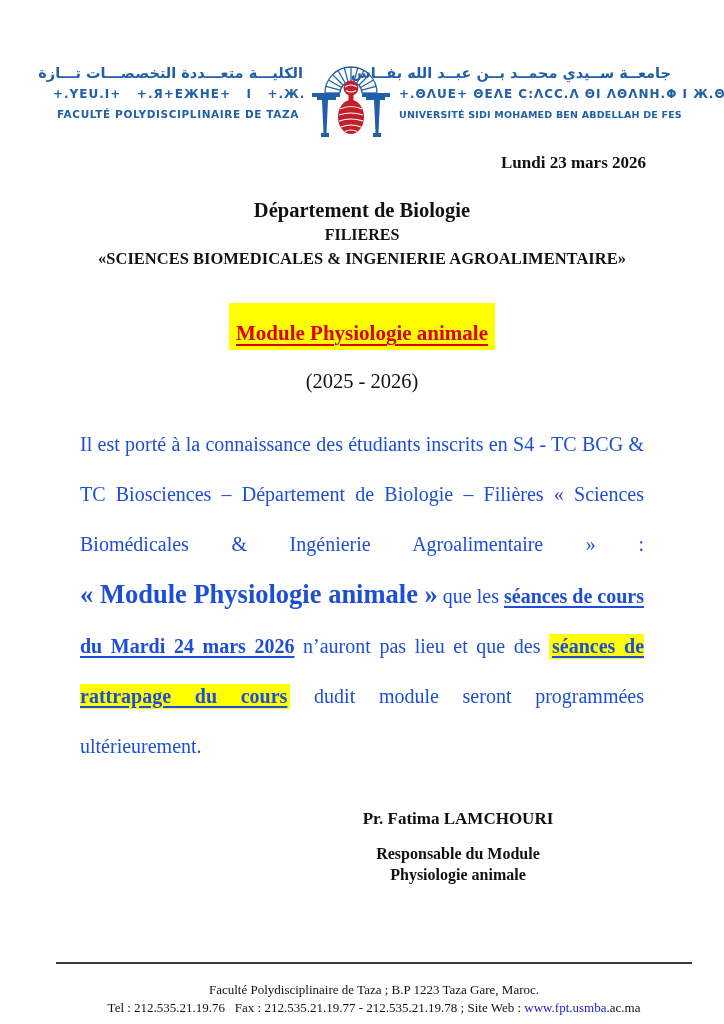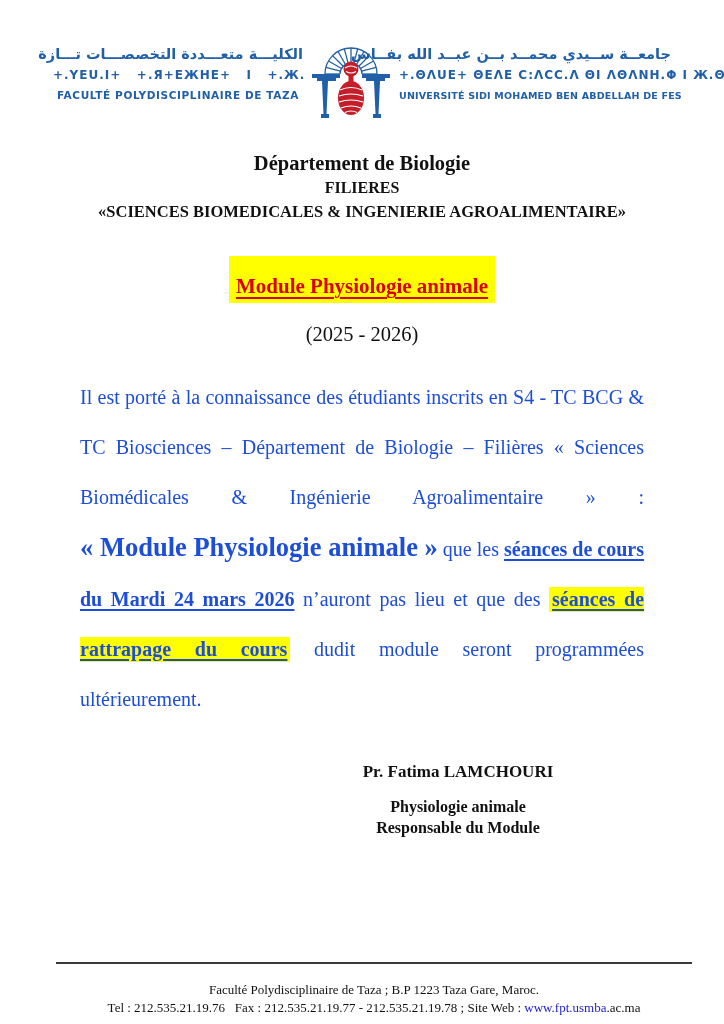--- a/index.html
+++ b/index.html
@@ -10,21 +10,21 @@
     --link-blue:#2222CC;
     --ink:#111111;
   }
   *{box-sizing:border-box;margin:0;padding:0;}
   html,body{background:#fff;}
   .page{
     width:724px;height:1024px;position:relative;background:#fff;overflow:hidden;
     font-family:"Liberation Serif", serif;color:var(--ink);margin:0 auto;
   }
   
-  .header{display:flex;justify-content:center;align-items:flex-start;padding-top:44px;gap:8px;}
+  .header{display:flex;justify-content:center;align-items:flex-start;padding-top:63px;gap:8px;}
   .hdr-block{color:var(--brand-blue);font-family:"DejaVu Sans", sans-serif;font-weight:bold;}
   .hdr-left{width:250px;text-align:center;}
   .hdr-right{width:272px;text-align:center;}
   .hdr-arabic{font-size:14.5px;line-height:21px;direction:rtl;white-space:nowrap;}
   .hdr-tifinagh{font-size:12px;line-height:21px;letter-spacing:1px;white-space:nowrap;}
   .hdr-latin{font-size:10.5px;line-height:19px;letter-spacing:0.6px;white-space:nowrap;}
   .hdr-right .hdr-latin{font-size:9.5px;letter-spacing:0.2px;}
   .logo{width:80px;flex:0 0 auto;margin-top:-6px;}
   
   .date-line{text-align:right;padding-right:78px;font-weight:bold;font-size:17px;margin-top:8px;}
@@ -121,38 +121,39 @@
       </svg>
     </div>
 
     <div class="hdr-block hdr-right">
       <div class="hdr-arabic">جامعــة ســيدي محمــد بــن عبــد الله بفــاس</div>
       <div class="hdr-tifinagh">+.ΘΛUΕ+ ΘΕΛΕ C:ΛCC.Λ ΘΙ ΛΘΛΝΗ.Φ Ι Ж.Θ</div>
       <div class="hdr-latin">UNIVERSITÉ SIDI MOHAMED BEN ABDELLAH DE FES</div>
     </div>
   </div>
 
+  <div class="date-line">Lundi 23 mars 2026</div>
 
   <div class="h-dept">Département de Biologie</div>
   <div class="h-fil">FILIERES</div>
   <div class="h-sci">«SCIENCES BIOMEDICALES &amp; INGENIERIE AGROALIMENTAIRE»</div>
 
   <div class="module-wrap">
     <span class="module-chip">Module Physiologie animale</span>
   </div>
   <div class="h-year">(2025 - 2026)</div>
 
   <p class="body-par par1"><span class="seg-normal">Il est porté à la connaissance des étudiants inscrits en S4 - TC BCG &amp; TC Biosciences – Département de Biologie – Filières « Sciences Biomédicales &amp; Ingénierie Agroalimentaire » :</span></p>
   <p class="body-par par2"><span class="seg-big-bold">« Module Physiologie animale »</span><span class="seg-normal"> que les </span><span class="seg-bold-underline">séances de cours du Mardi 24 mars 2026</span><span class="seg-normal"> n’auront pas lieu et que des </span><span class="seg-bold-underline-highlight">séances de rattrapage du cours</span><span class="seg-normal"> dudit module seront programmées ultérieurement.</span></p>
 
   <div class="signature">
     <div class="sig-name">Pr. Fatima LAMCHOURI</div>
     <div class="sig-role">
+      <div>Responsable du Module</div>
       <div>Physiologie animale</div>
-      <div>Responsable du Module</div>
     </div>
   </div>
 
   <div class="footer">
     <div>Faculté Polydisciplinaire de Taza ; B.P 1223 Taza Gare, Maroc.</div>
     <div>
       <span>Tel : 212.535.21.19.76 &nbsp; Fax : 212.535.21.19.77 - 212.535.21.19.78 ; Site Web : </span><span class="footer-link">www.fpt.usmba</span><span>.ac.ma</span>
     </div>
   </div>
 

